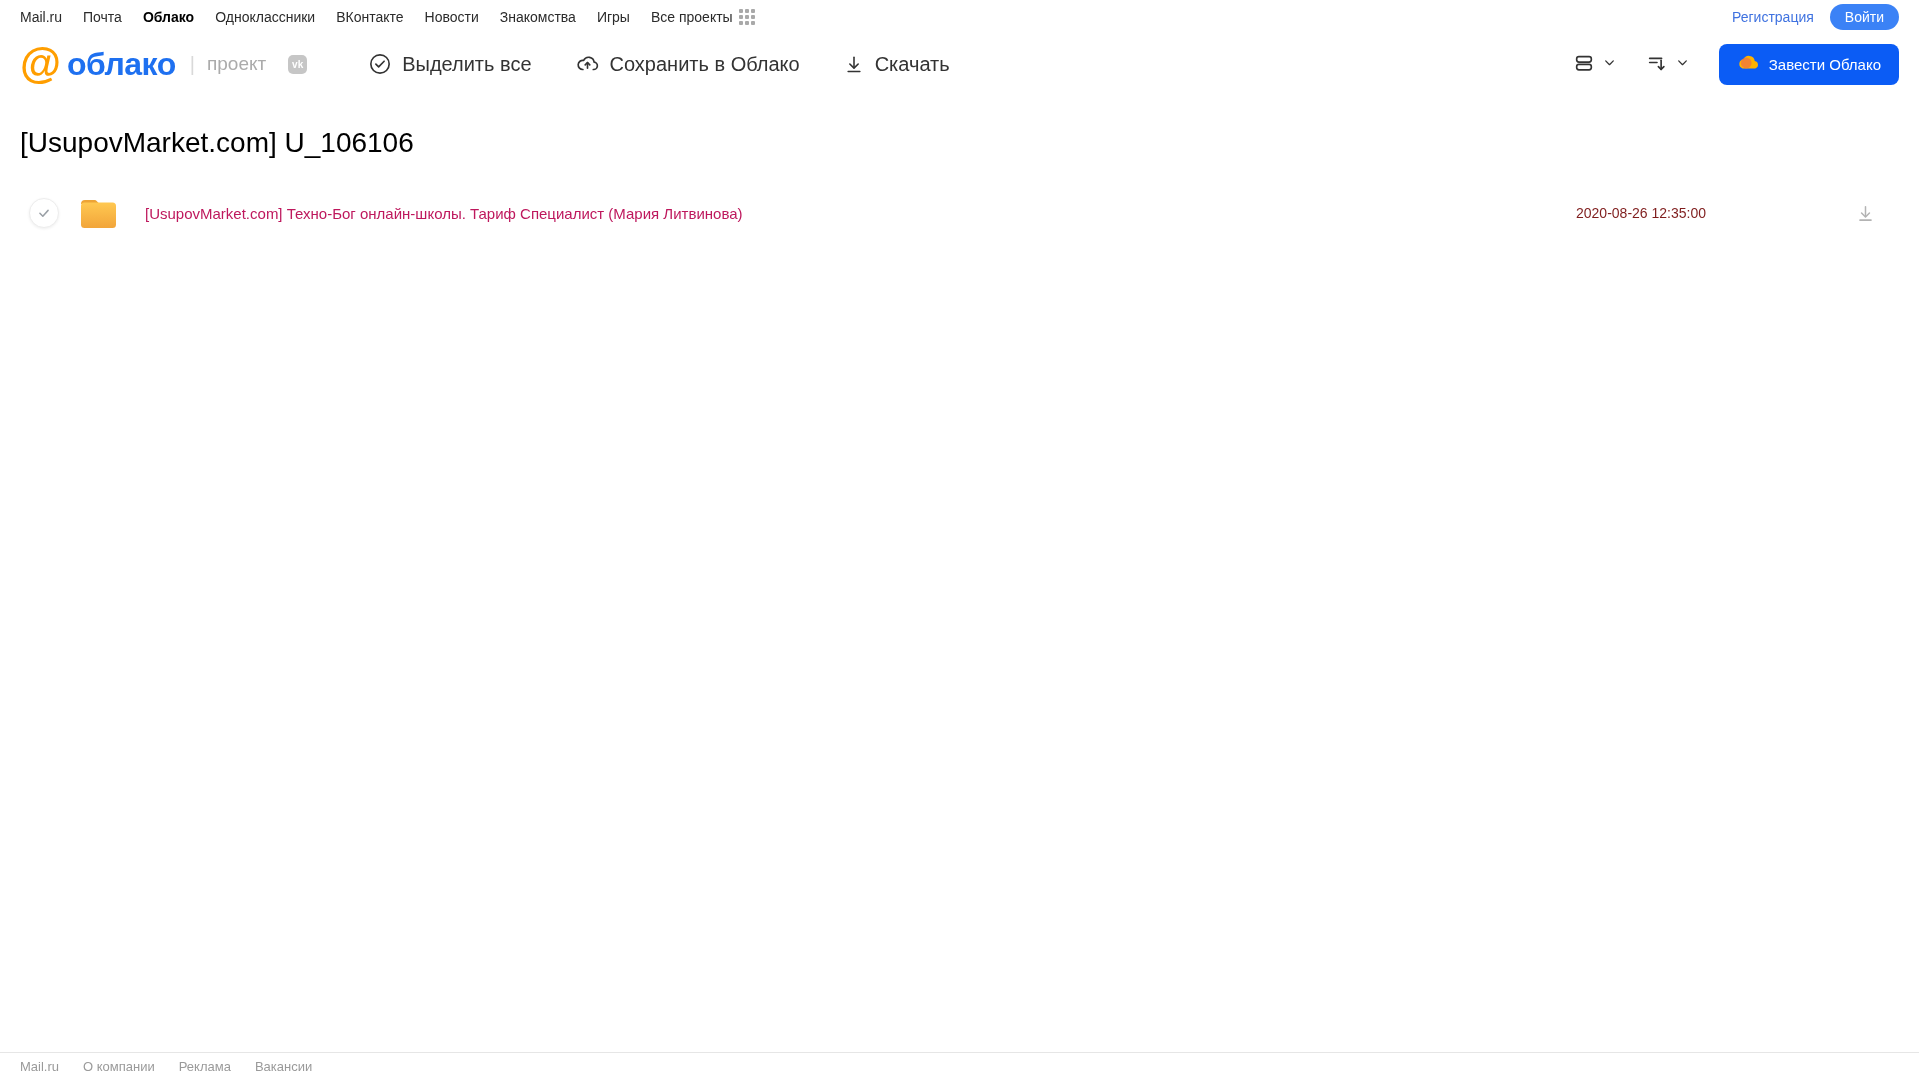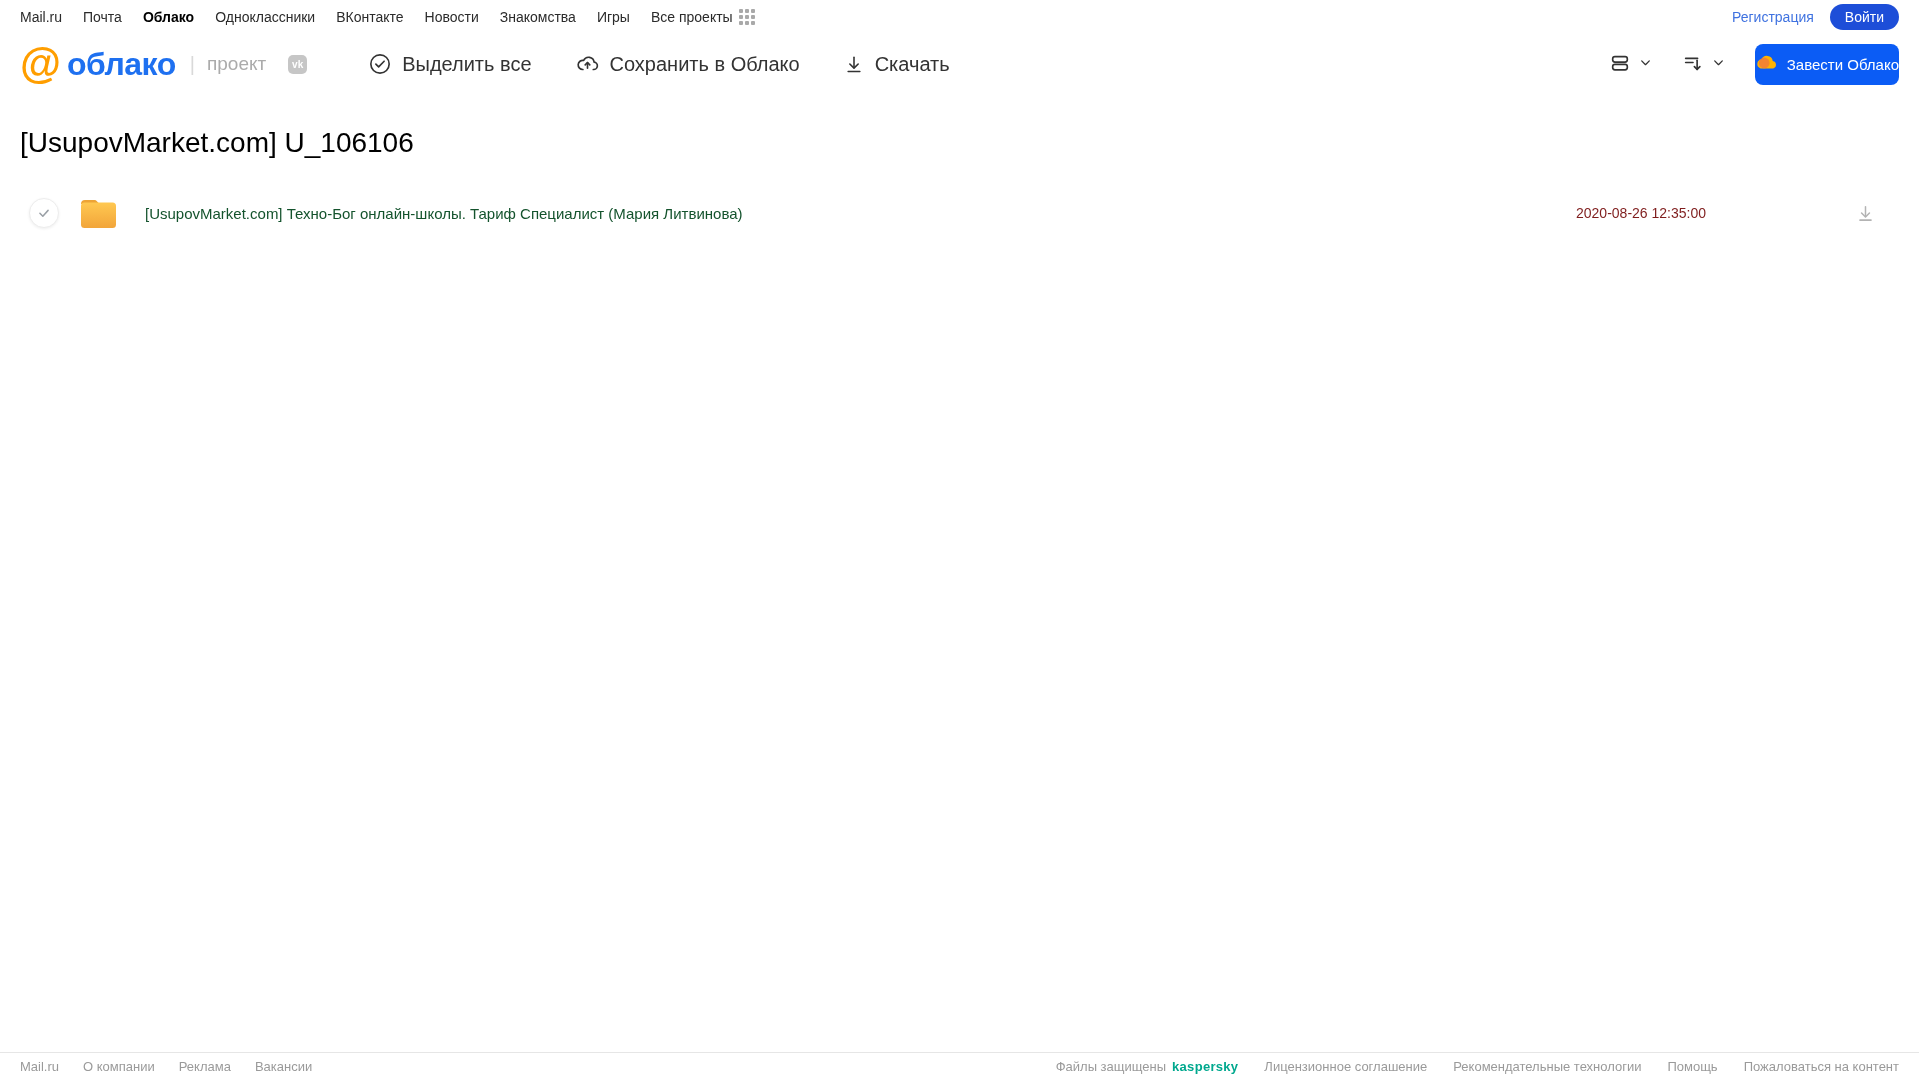--- a/index.html
+++ b/index.html
@@ -6,47 +6,47 @@
   html,body { width:1919px; height:1079px; background:#fff; font-family:"Liberation Sans", sans-serif; overflow:hidden; }
 
   
   .topnav { display:flex; align-items:center; height:33px; padding:0 20px; font-size:14px; color:#2b2b2b; }
   .topnav a { text-decoration:none; color:#2b2b2b; margin-right:21px; cursor:pointer; }
   .topnav a.active { font-weight:bold; color:#000; }
   .apps-grid { display:inline-grid; grid-template-columns:repeat(3,4px); grid-gap:2px; margin-left:2px; cursor:pointer; }
   .apps-grid i { width:4px; height:4px; background:#a9a9a9; border-radius:1px; }
   .topnav-right { margin-left:auto; display:flex; align-items:center; gap:16px; }
   .reg-link { color:#3f72e0 !important; margin-right:0 !important; }
-  .login-btn { background:#1d4ed8; color:#fff; border:none; border-radius:15px; padding:5px 15px; font-size:14px; cursor:pointer; font-family:"Liberation Sans",sans-serif; }
+  .login-btn { background:#3b82f6; color:#fff; border:none; border-radius:15px; padding:5px 15px; font-size:14px; cursor:pointer; font-family:"Liberation Sans",sans-serif; }
 
   
   .header { display:flex; align-items:center; height:62px; padding:0 20px; }
   .logo { display:flex; align-items:center; cursor:pointer; text-decoration:none; }
   .logo-at { font-size:42px; font-weight:bold; color:#ff9e00; line-height:1; margin-right:6px; }
   .logo-text { font-size:32px; font-weight:bold; color:#1e70f0; letter-spacing:-0.5px; }
   .logo-divider { color:#d9d9d9; font-size:20px; margin:0 12px 0 14px; font-weight:300; }
   .project { display:flex; align-items:center; gap:22px; color:#ababab; font-size:19px; }
   .vk-badge { width:19px; height:19px; background:#c6c6c6; border-radius:5px; color:#fff; font-size:10px; font-weight:bold; display:flex; align-items:center; justify-content:center; }
 
   .toolbar { display:flex; align-items:center; gap:44px; margin-left:62px; }
   .tool-btn { display:flex; align-items:center; gap:11px; background:none; border:none; font-size:20px; color:#333; cursor:pointer; font-family:"Liberation Sans",sans-serif; }
   .tool-btn svg { display:block; }
 
   .header-right { margin-left:auto; display:flex; align-items:center; gap:30px; }
   .icon-drop { display:flex; align-items:center; gap:8px; cursor:pointer; background:none; border:none; }
-  .create-btn { display:flex; align-items:center; gap:10px; background:#0b5cf5; color:#fff; border:none; border-radius:8px; padding:10px 0; font-size:15px; cursor:pointer; font-family:"Liberation Sans",sans-serif; }
+  .create-btn { display:flex; align-items:center; gap:10px; background:#0b5cf5; color:#fff; border:none; border-radius:8px; padding:10px 18px; font-size:15px; cursor:pointer; font-family:"Liberation Sans",sans-serif; }
 
   
   .main { padding:0 20px; }
   .page-title { font-size:28px; font-weight:400; color:#000; margin-top:32px; }
 
   .file-row { display:flex; align-items:center; height:56px; margin-top:26px; cursor:pointer; }
   .row-check { width:30px; height:30px; border-radius:50%; border:1px solid #ededed; box-shadow:0 1px 3px rgba(0,0,0,0.07); display:flex; align-items:center; justify-content:center; background:#fff; flex:0 0 auto; margin-left:9px; }
   .folder-wrap { margin-left:19px; flex:0 0 auto; display:flex; }
-  .file-name { margin-left:26px; font-size:15px; color:#14532d; flex:1 1 auto; white-space:nowrap; overflow:hidden; text-overflow:ellipsis; }
+  .file-name { margin-left:26px; font-size:15px; color:#be185d; flex:1 1 auto; white-space:nowrap; overflow:hidden; text-overflow:ellipsis; }
   .file-date { color:#7f1d1d; font-size:14px; flex:0 0 auto; }
   .row-spacer { width:150px; flex:0 0 auto; }
   .row-dl { background:none; border:none; cursor:pointer; padding:0; margin-right:24px; display:flex; }
 
   
   .footer { position:absolute; left:0; right:0; bottom:0; height:27px; border-top:1px solid #e6e6e6; display:flex; align-items:center; padding:0 20px; font-size:13px; color:#9a9a9a; background:#fff; }
   .footer a { color:#9a9a9a; text-decoration:none; margin-right:24px; cursor:pointer; }
   .footer-right { margin-left:auto; display:flex; align-items:center; }
   .footer-right a { margin-right:0; margin-left:26px; }
   .protected { display:flex; align-items:center; gap:6px; }
@@ -198,23 +198,13 @@
       </svg>
     </button>
   </div>
 </div>
 
 <div class="footer">
   <a>Mail.ru</a>
   <a>О компании</a>
   <a>Реклама</a>
   <a>Вакансии</a>
-  <div class="footer-right">
-    <span class="protected">
-      <span>Файлы защищены</span>
-      <a class="kaspersky">kaspersky</a>
-    </span>
-    <a>Лицензионное соглашение</a>
-    <a>Рекомендательные технологии</a>
-    <a>Помощь</a>
-    <a>Пожаловаться на контент</a>
-  </div>
 </div>
 
 </body></html>

